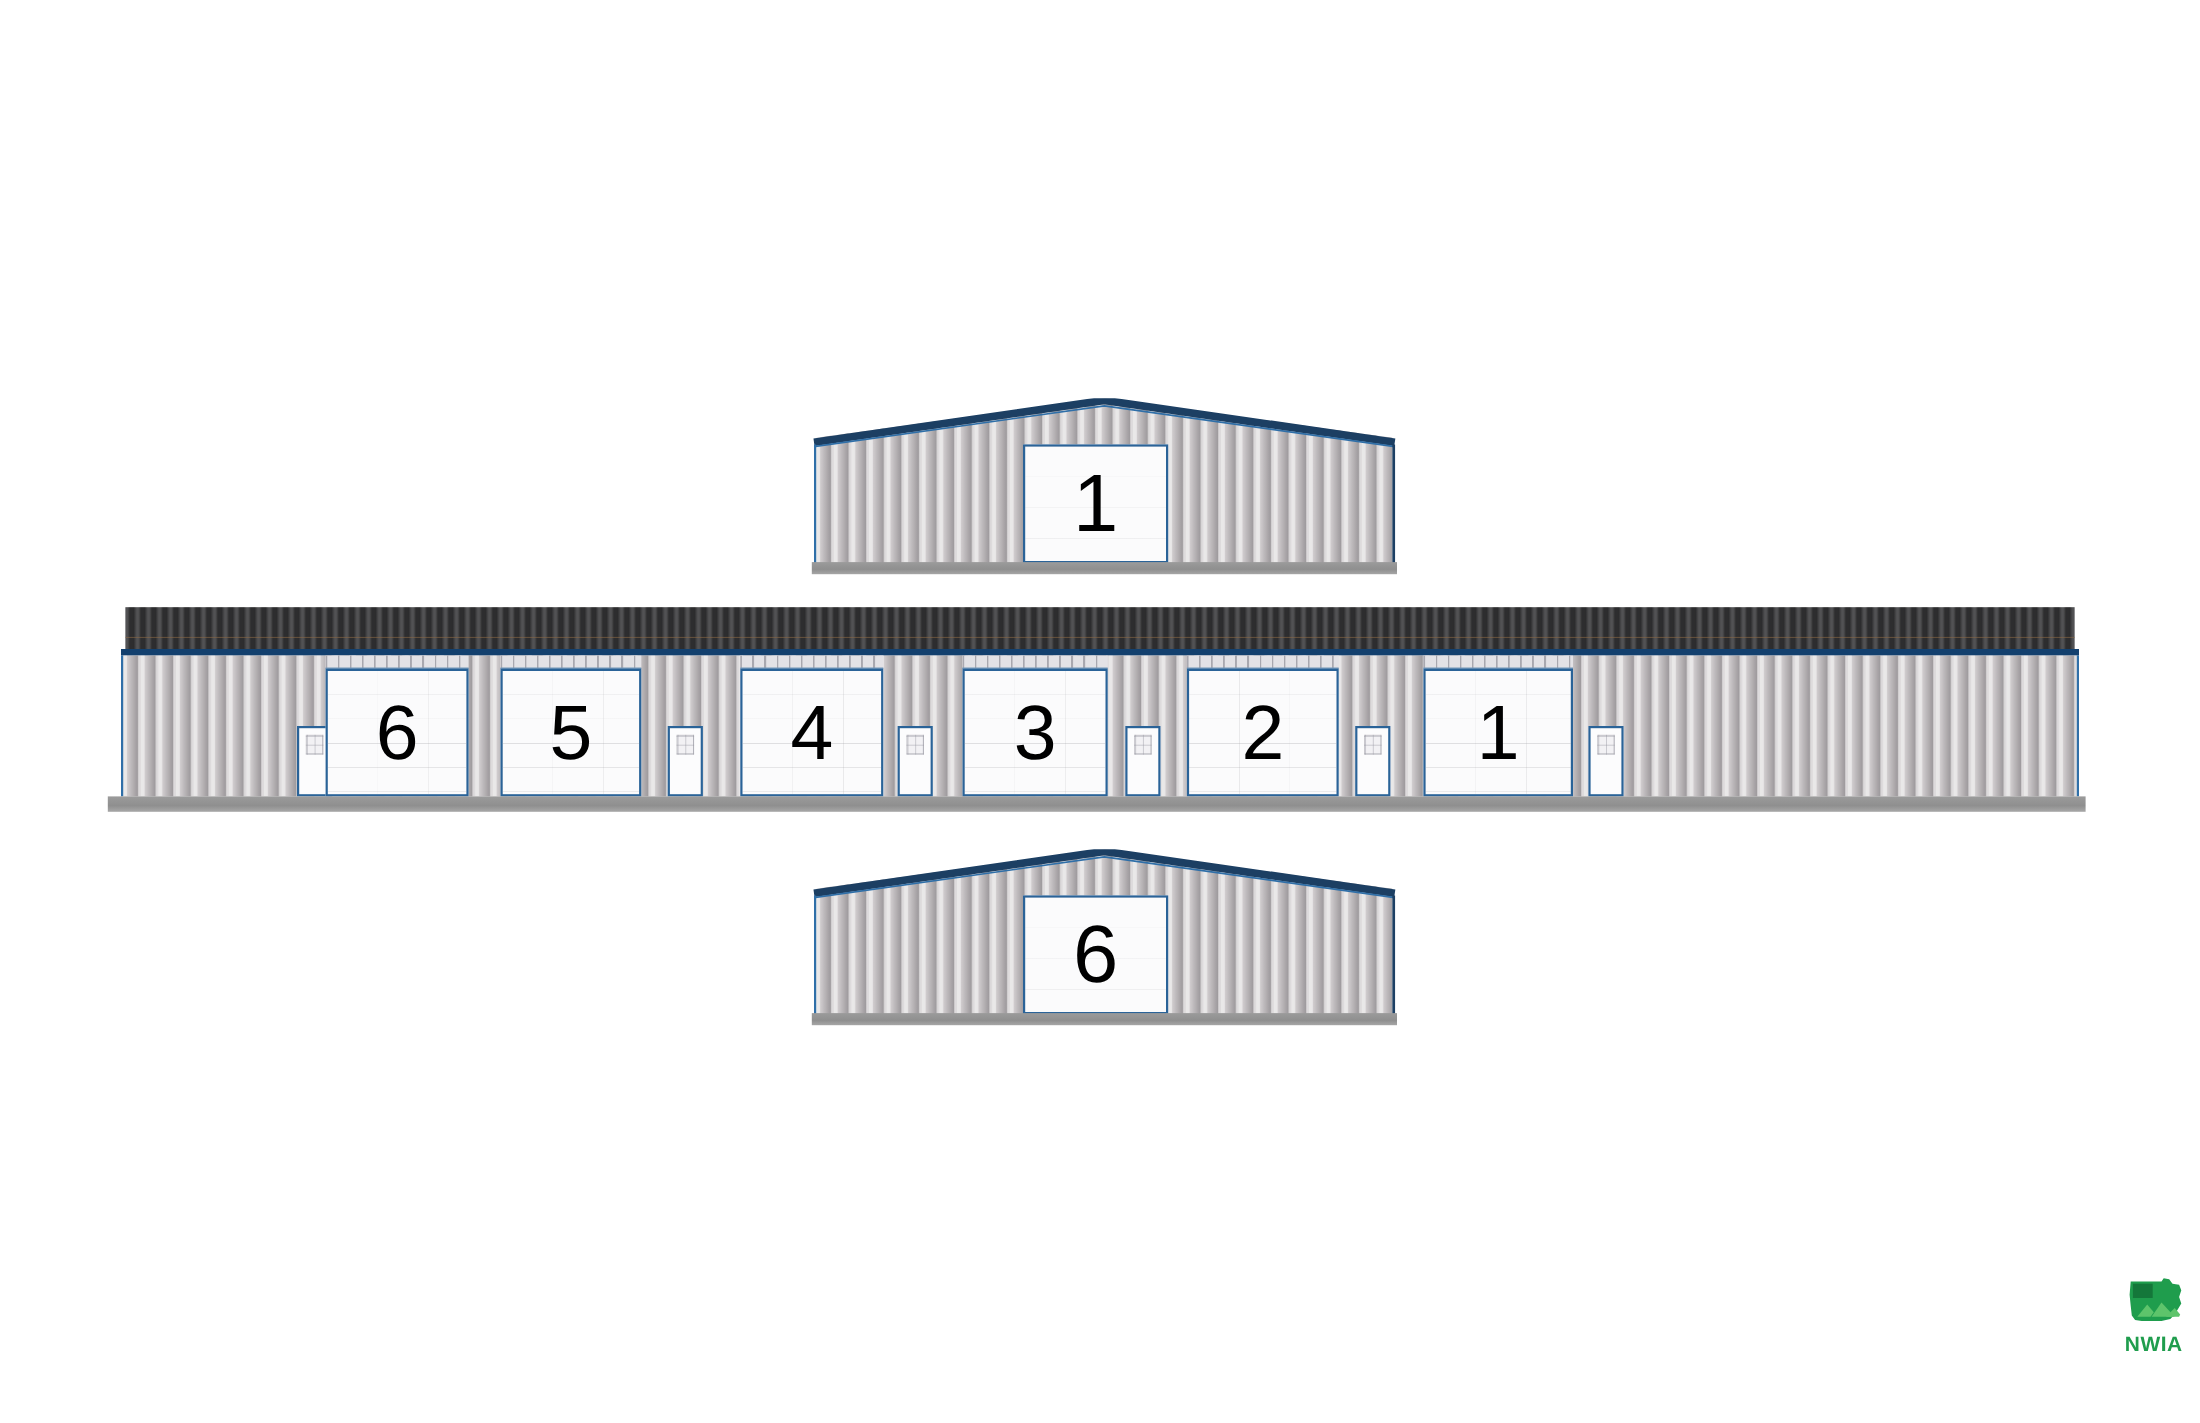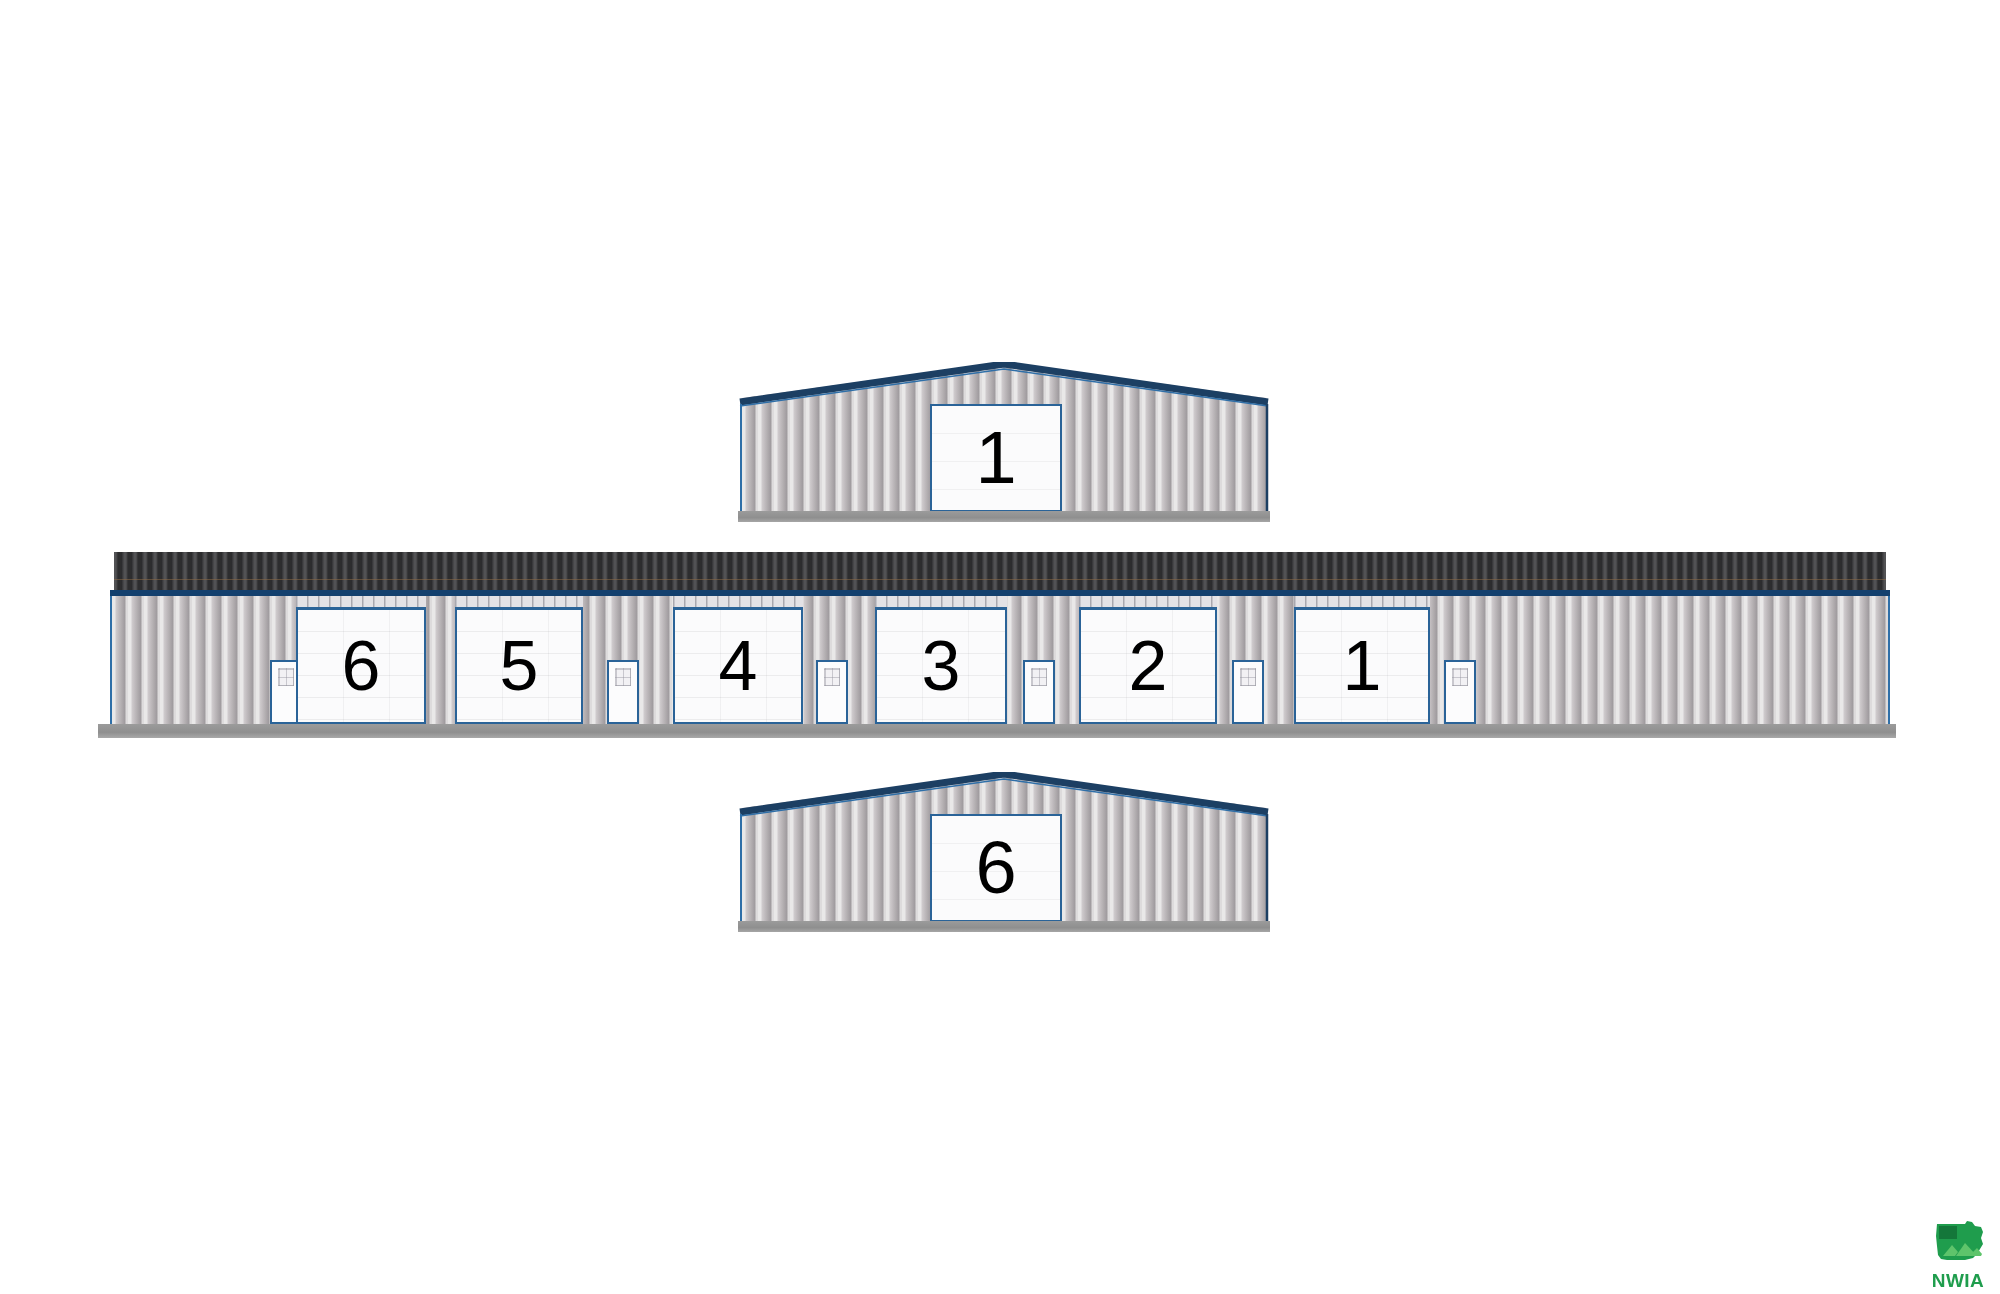--- a/index.html
+++ b/index.html
@@ -309,21 +309,21 @@
     </svg>
 
     <div class="gdoor" style="left:192px; top:42px; width:132px; height:108px;">
       <span class="panels"></span>
       <span class="num" style="font-size:74px;">6</span>
     </div>
 
     <div class="gfoundation" style="left:0px; right:0px; bottom:0px; height:11px;"></div>
   </div>
 
-  <div class="logo" style="left:1925px; top:1218px; width:66px; height:68px;">
+  <div class="logo" style="left:1925px; top:1159px; width:66px; height:68px;">
     <svg width="66" height="48" viewBox="0 0 66 48">
 
       <path d="M12 6 L40 6 L42 3 L47 4 L50 8 L56 9 L58 14 L56 20
                L58 26 L55 31 L52 36 L48 40 L40 42 L22 42 L16 41
                L13 37 L12 28 L11 18 Z" fill="#1f9d4d"></path>
 
       <rect x="14" y="8" width="18" height="13" fill="#14773a"></rect>
 
       <path d="M18 38 L27 27 L33 34 L30 38 Z" fill="#5ec46b"></path>
       <path d="M31 38 L40 25 L52 38 Z" fill="#5ec46b"></path>

